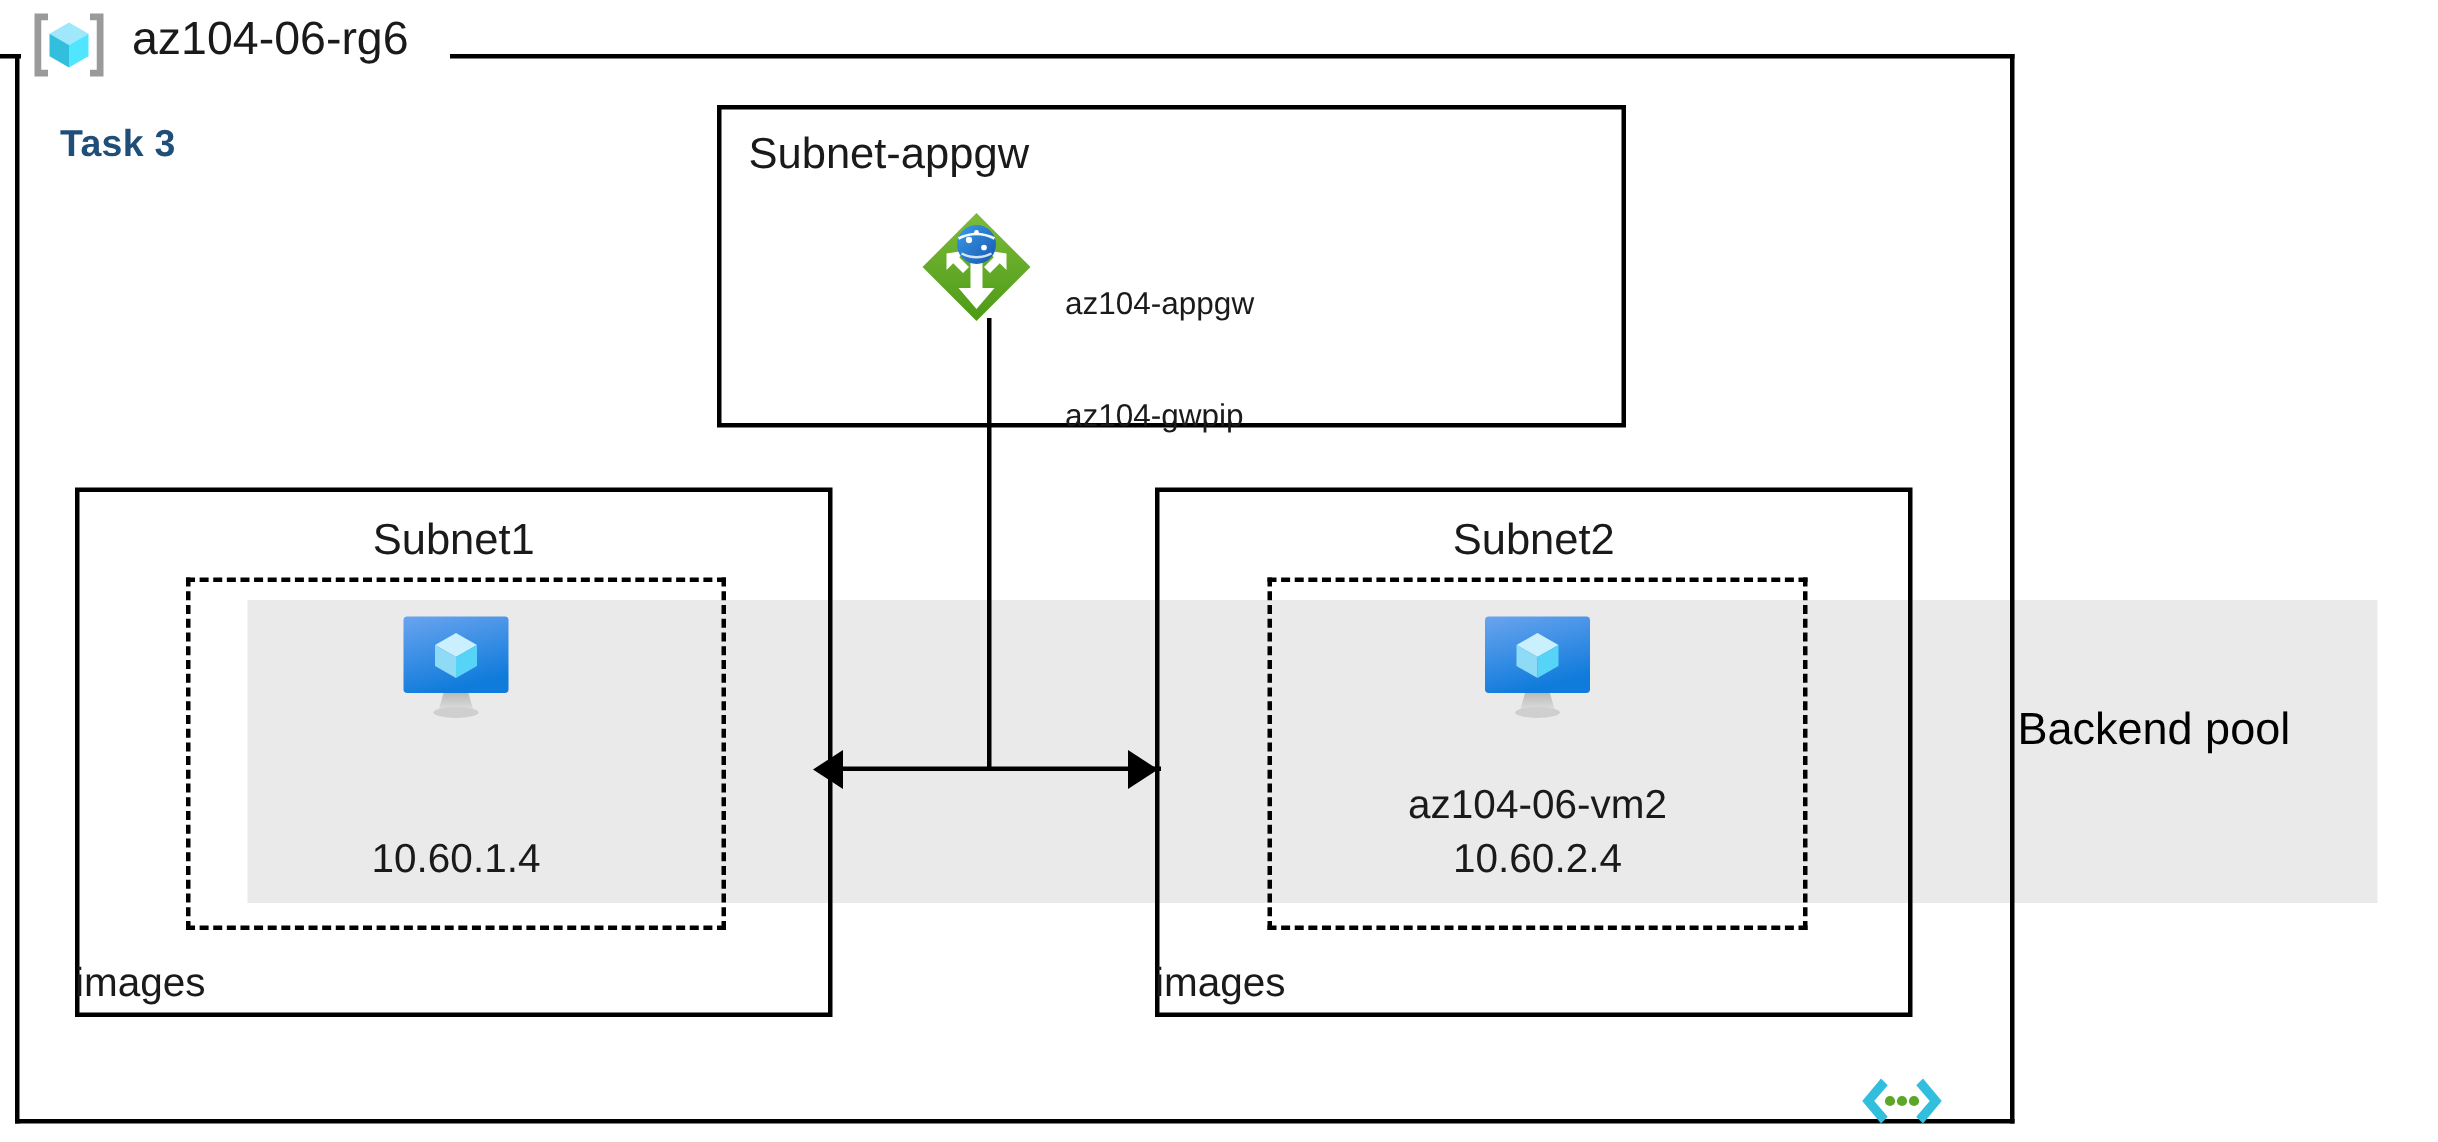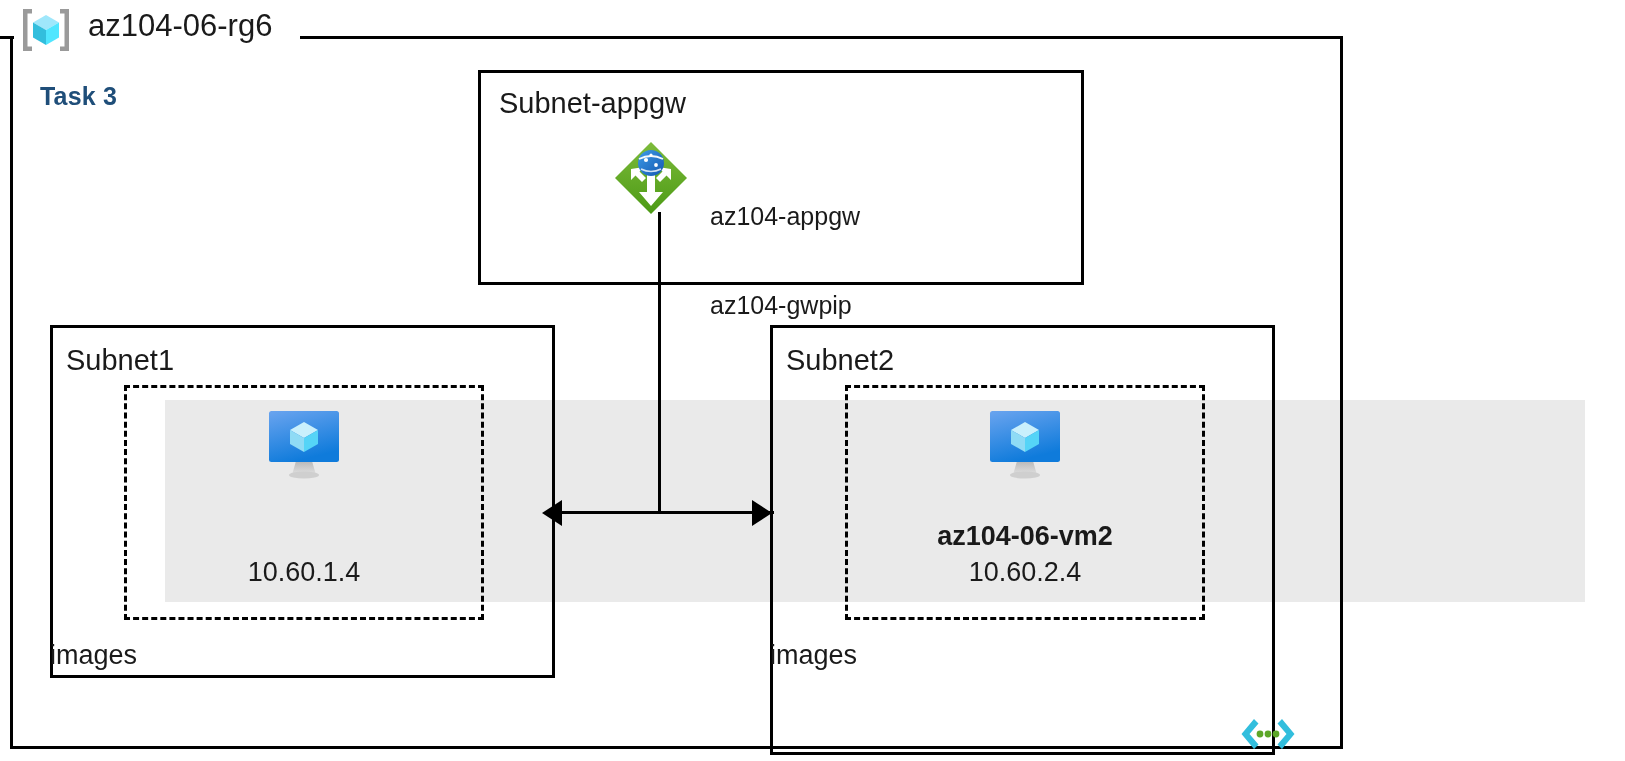--- a/index.html
+++ b/index.html
@@ -71,33 +71,34 @@
   }
 
   
   .subnet-box {
     border: 3px solid #000000;
     background: transparent;
     box-sizing: border-box;
   }
   .subnet-title {
     position: absolute;
-    left: 13px;
+    left: 0;
     right: 0;
+    text-align: center;
     font-size: 29px;
     color: #1a1a1a;
   }
 
   #subnet-appgw-box { left: 478px; top: 70px;  width: 606px; height: 215px; }
   #subnet-appgw-title { top: 14px; text-align: left; left: 18px; }
 
   #subnet1-box { left: 50px;  top: 325px; width: 505px; height: 353px; }
   #subnet1-title { top: 16px; }
 
-  #subnet2-box { left: 770px; top: 325px; width: 505px; height: 430px; }
+  #subnet2-box { left: 770px; top: 325px; width: 505px; height: 353px; }
   #subnet2-title { top: 16px; }
 
   
   .dashed-box {
     border: 3px dashed #000000;
     box-sizing: border-box;
     background: transparent;
   }
   #vm1-dashed { left: 124px; top: 385px; width: 360px; height: 235px; }
   #vm2-dashed { left: 845px; top: 385px; width: 360px; height: 235px; }
@@ -111,39 +112,39 @@
   }
   .vm-ip {
     position: absolute;
     left: 0; right: 0;
     text-align: center;
     font-size: 27px;
     color: #1a1a1a;
   }
   #vm1-name { top: 521px; left: 124px; width: 360px; }
   #vm1-ip   { top: 557px; left: 124px; width: 360px; }
-  #vm2-name { top: 521px; left: 845px; width: 360px; font-weight: bold; }
+  #vm2-name { top: 521px; left: 845px; width: 360px; }
   #vm2-ip   { top: 557px; left: 845px; width: 360px; }
 
   .subnet-footer {
     position: absolute;
     font-size: 27px;
     color: #1a1a1a;
   }
   #subnet1-footer { left: 50px;  top: 640px; width: 505px; }
   #subnet2-footer { left: 770px; top: 640px; width: 505px; }
   #vm1-icon { left: 263px; top: 405px; }
   #vm2-icon { left: 984px; top: 405px; }
 
   
   #appgw-icon { left: 611px; top: 138px; width: 80px; height: 80px; }
   #appgw-labels {
     left: 710px;
     top: 142px;
-    font-size: 25px;
+    font-size: 21px;
     color: #1a1a1a;
   }
   #appgw-labels div { line-height: 1.28; }
 
   
   #conn-vertical {
     left: 658px;
     top: 212px;
     width: 3px;
     height: 301px;
@@ -172,20 +173,21 @@
 
   
   #template-icon { left: 1240px; top: 716px; width: 56px; height: 36px; }
 </style>
 </head>
 <body>
 
 <div id="canvas">
 
   <div class="abs" id="backend-pool-band"></div>
+  <div class="abs txt" id="backend-pool-label">Backend pool</div>
 
   <div class="abs rg-line" id="rg-line-topstub"></div>
   <div class="abs rg-line" id="rg-line-top"></div>
   <div class="abs rg-line" id="rg-line-left"></div>
   <div class="abs rg-line" id="rg-line-bottom"></div>
   <div class="abs rg-line" id="rg-line-right"></div>
 
   <div class="abs" id="rg-icon">
     <svg width="56" height="48" viewBox="0 0 56 48" xmlns="http://www.w3.org/2000/svg">
 

